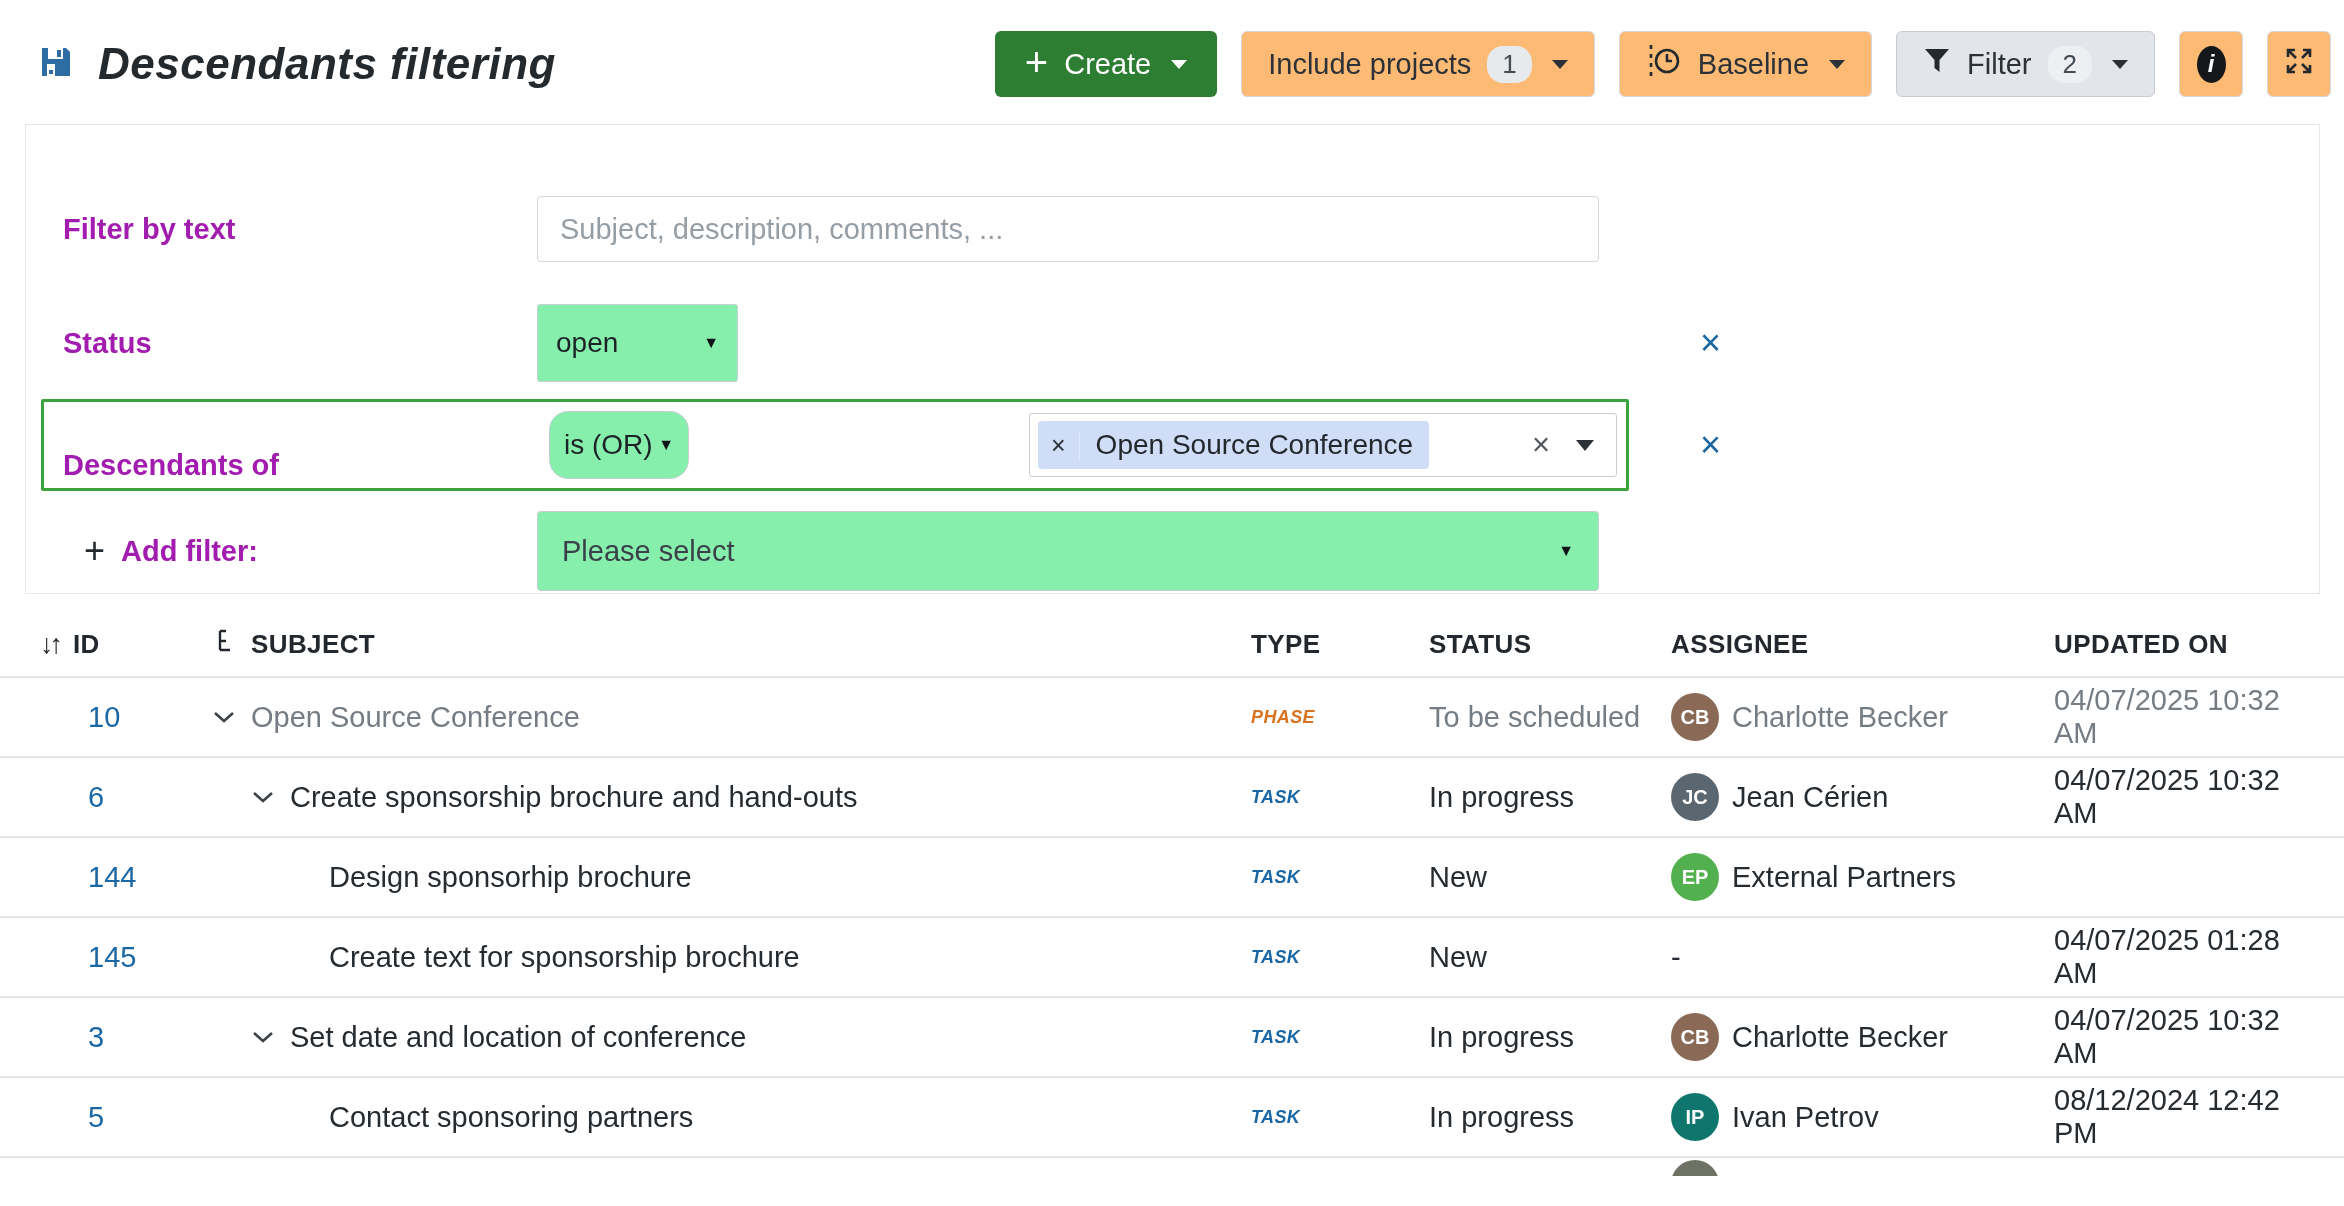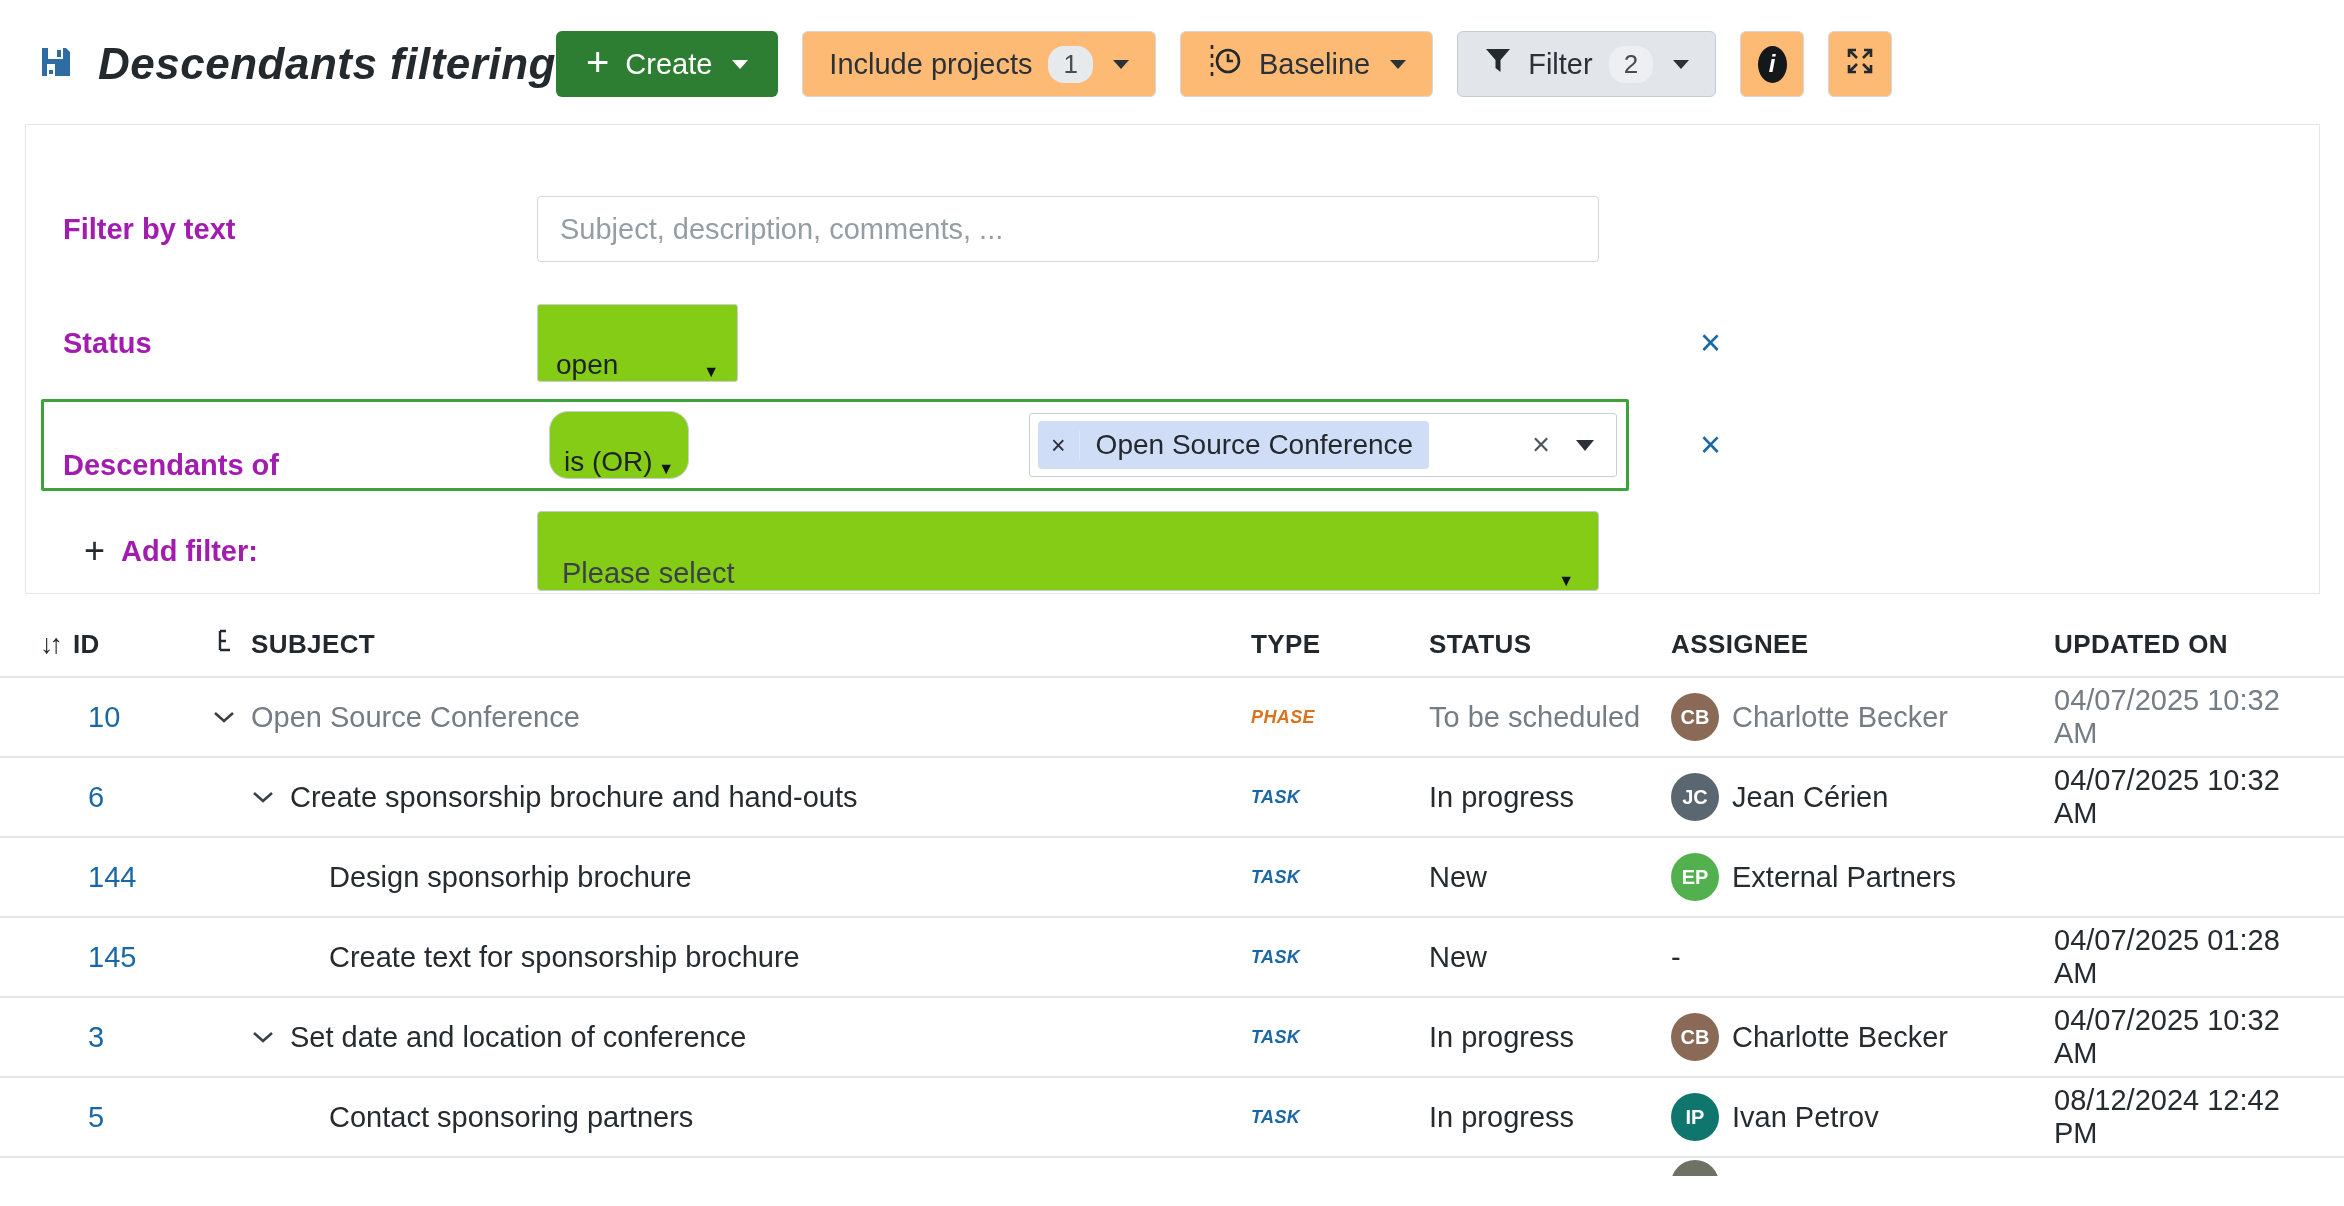--- a/index.html
+++ b/index.html
@@ -1,20 +1,20 @@
 <!DOCTYPE html>
 <html><head>
 <meta charset="utf-8">
 <style>
   html,body{margin:0;padding:0;background:#fff;}
   body{width:2344px;height:1206px;overflow:hidden;
        font-family:"Liberation Sans","DejaVu Sans",sans-serif;color:#24292E;}
 
   
-  .topbar{display:flex;align-items:center;
+  .topbar{display:flex;justify-content:space-between;align-items:center;
           padding:40px 13px 0 38px;height:88px;box-sizing:border-box;}
   .title-group{display:flex;align-items:center;gap:24px;}
   .page-title{font-size:44px;font-weight:700;font-style:italic;color:#24292E;letter-spacing:.5px;}
   .toolbar{display:flex;align-items:center;gap:24px;}
   .btn{display:flex;align-items:center;gap:16px;height:66px;box-sizing:border-box;
        background:#fdba74;border:1px solid #D3D8DD;border-radius:6px;
        font-size:29px;color:#2B3137;padding:0 26px;cursor:pointer;}
   .btn-create{background:#2D7D32;border:none;color:#fff;padding:0 30px;}
   .btn-create .plus{font-size:40px;font-weight:300;line-height:0;margin-top:-4px;}
   .caret{width:0;height:0;border-left:8px solid transparent;border-right:8px solid transparent;
@@ -34,22 +34,22 @@
   .frow{display:flex;align-items:center;position:relative;}
   .flabel{font-size:29px;font-weight:700;color:#a21caf;width:486px;box-sizing:border-box;
           padding-left:37px;flex:none;}
   .row-text{height:84px;margin-bottom:30px;}
   .row-status{height:84px;margin-bottom:14px;}
   .row-add{height:84px;margin-top:18px;}
   .text-input{width:1062px;height:66px;box-sizing:border-box;border:1px solid #D3D7DC;border-radius:4px;
               font-size:29px;color:#2B3137;padding:0 22px;outline:none;margin-left:25px;
               font-family:"Liberation Sans","DejaVu Sans",sans-serif;}
   .text-input::placeholder{color:#959DA5;}
-  .selbox{display:flex;align-items:flex-end;justify-content:space-between;box-sizing:border-box;
-          border:1px solid #C9CFD5;border-radius:3px;background:#84cc16;cursor:pointer;
+  .selbox{display:flex;align-items:center;justify-content:space-between;box-sizing:border-box;
+          border:1px solid #C9CFD5;border-radius:3px;background:#86efac;cursor:pointer;
           font-size:28px;color:#1d2227;padding:0 18px;}
   .sel-status{width:201px;height:78px;margin-left:25px;}
   .sel-caret{font-size:16px;color:#101418;}
   .remove-x{position:absolute;left:1674px;font-size:36px;color:#1A67A3;cursor:pointer;line-height:1;}
   
   .row-desc{height:92px;margin-bottom:0;}
   .hl-box{position:absolute;left:15px;top:0;height:92px;width:1588px;box-sizing:border-box;
           border:3px solid #3CA23C;border-radius:2px;display:flex;align-items:center;padding-left:19px;}
   .hl-box .flabel{padding-left:0;margin-top:40px;}
   .sel-op{width:140px;height:68px;padding:0 14px;border-radius:19px;}

